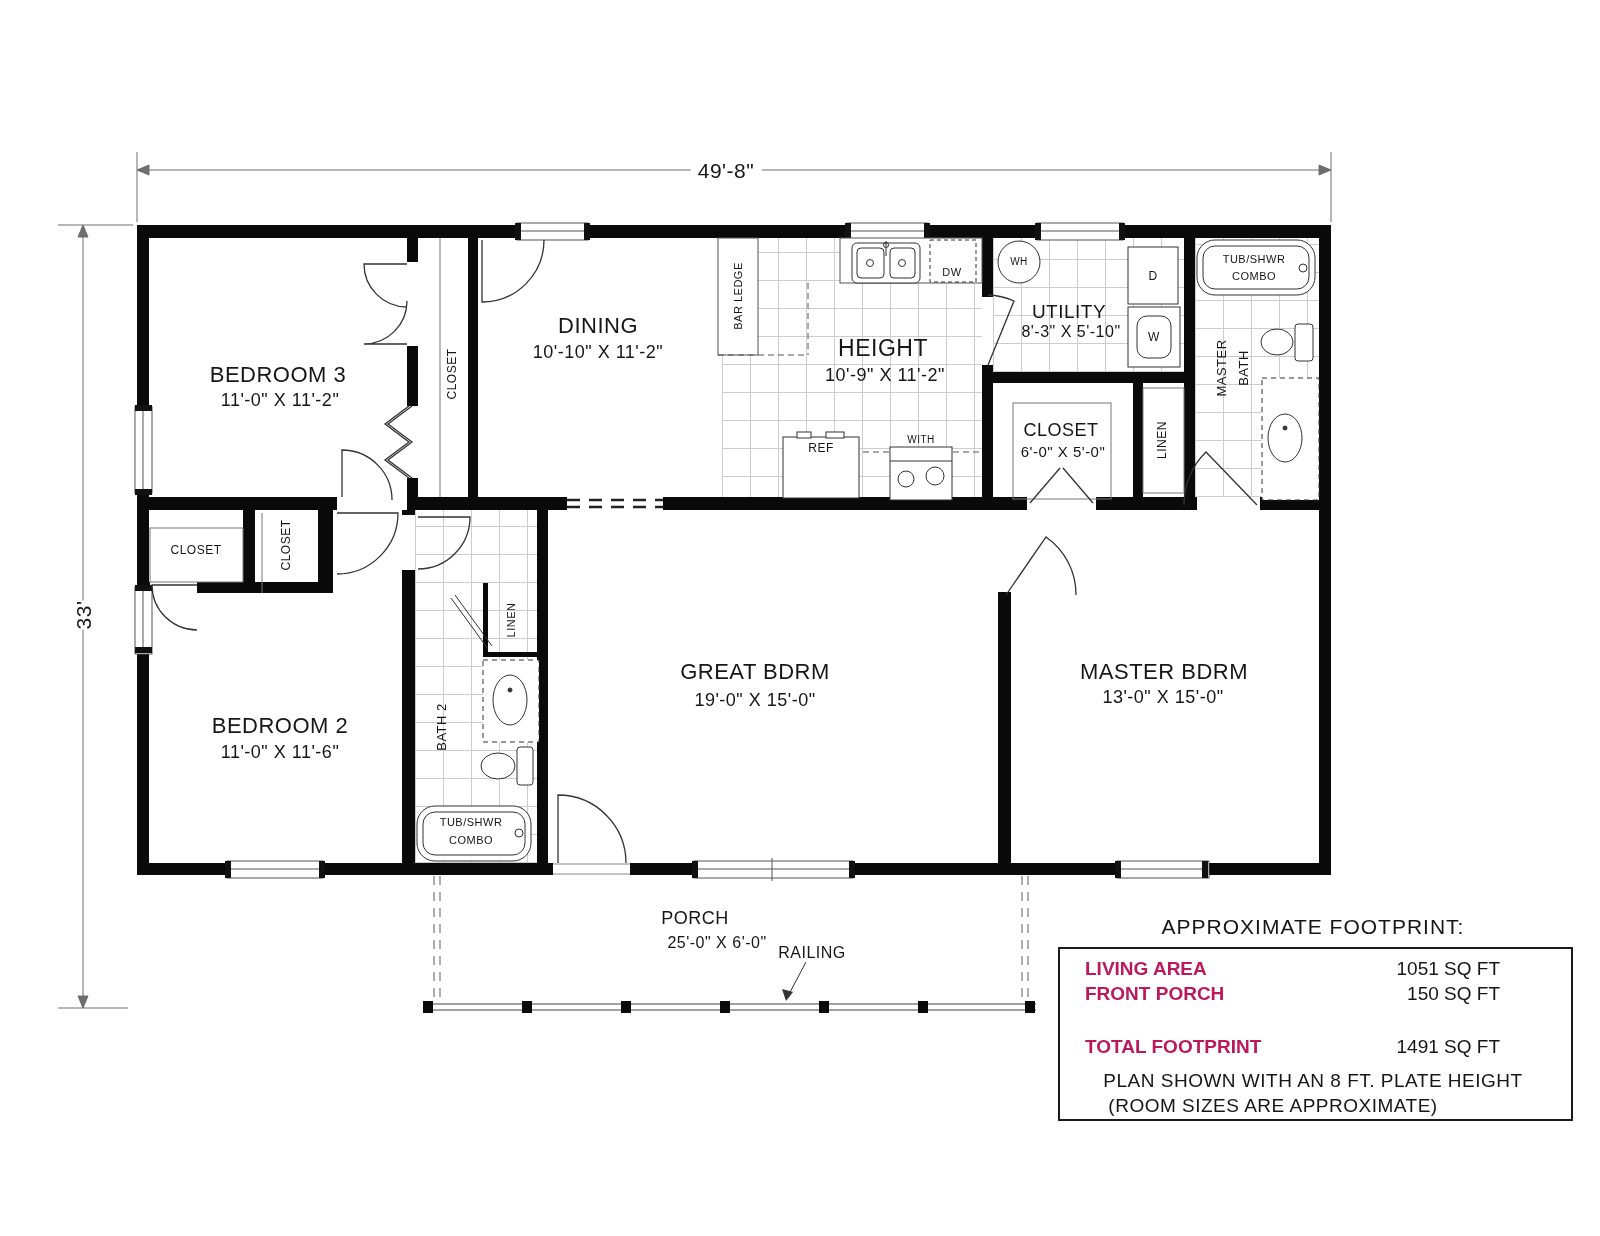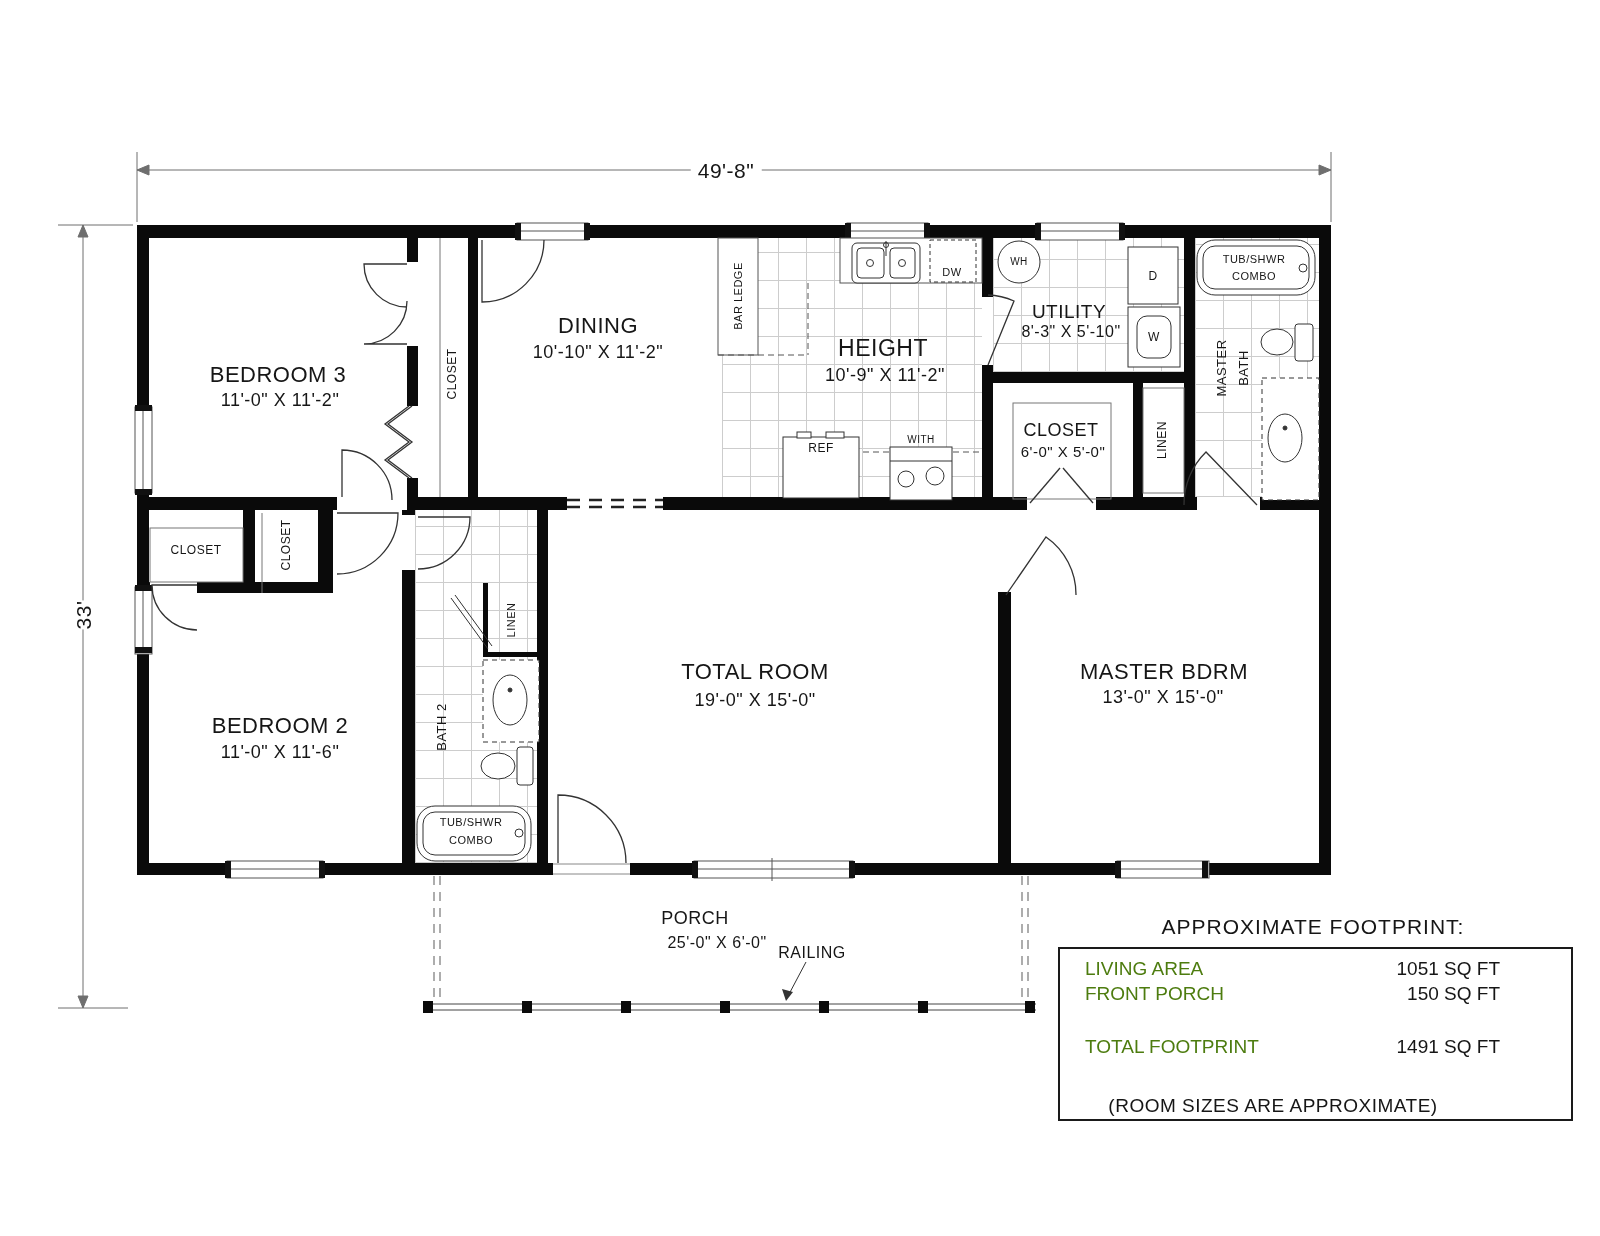--- a/index.html
+++ b/index.html
@@ -10,21 +10,21 @@
         background-image:repeating-linear-gradient(0deg,#cdcdcd 0 1px,transparent 1px 28px),
                          repeating-linear-gradient(90deg,#cdcdcd 0 1px,transparent 1px 28px);}
   .lb{position:absolute;transform:translate(-50%,-50%);color:#161616;white-space:nowrap;
       letter-spacing:.5px;line-height:1;}
   .lb.v{transform:translate(-50%,-50%) rotate(-90deg);}
   .lb.dim{background:#fff;padding:0 7px;}
   .lb.dim.v{padding:7px 0;}
   #svgl{position:absolute;left:0;top:0;}
   #footbox{position:absolute;left:1058px;top:947px;width:511px;height:170px;
            border:2px solid #1a1a1a;background:#fff;}
-  .ft-l{position:absolute;color:#4d7c0f;}
+  .ft-l{position:absolute;color:#be185d;font-weight:bold;}
   .ft-r{position:absolute;color:#161616;text-align:right;}
 </style>
 </head>
 <body>
 
 <div id="stage">
 
   <div class="grid" style="left:722px;top:238px;width:260px;height:267px"></div>
   <div class="grid" style="left:993px;top:238px;width:191px;height:134px"></div>
   <div class="grid" style="left:1195px;top:238px;width:124px;height:259px"></div>
@@ -280,21 +280,21 @@
 
   <span class="lb" style="left:1069px;top:311px;font-size:19px">UTILITY</span>
   <span class="lb" style="left:1071px;top:332px;font-size:16px">8'-3" X 5'-10"</span>
 
   <span class="lb" style="left:1061px;top:430px;font-size:18px">CLOSET</span>
   <span class="lb" style="left:1063px;top:451px;font-size:15px">6'-0" X 5'-0"</span>
 
   <span class="lb" style="left:280px;top:726px;font-size:22px">BEDROOM 2</span>
   <span class="lb" style="left:280px;top:752px;font-size:18px">11'-0" X 11'-6"</span>
 
-  <span class="lb" style="left:755px;top:672px;font-size:22px">TOTAL ROOM</span>
+  <span class="lb" style="left:755px;top:672px;font-size:22px">GREAT BDRM</span>
   <span class="lb" style="left:755px;top:700px;font-size:18px">19'-0" X 15'-0"</span>
 
   <span class="lb" style="left:1164px;top:672px;font-size:22px">MASTER BDRM</span>
   <span class="lb" style="left:1163px;top:697px;font-size:18px">13'-0" X 15'-0"</span>
 
   <span class="lb" style="left:695px;top:918px;font-size:18px">PORCH</span>
   <span class="lb" style="left:717px;top:943px;font-size:16px">25'-0" X 6'-0"</span>
   <span class="lb" style="left:812px;top:953px;font-size:16px">RAILING</span>
 
   <span class="lb v" style="left:738px;top:296px;font-size:11px">BAR LEDGE</span>
@@ -320,15 +320,16 @@
   <span class="lb" style="left:921px;top:440px;font-size:10px">WITH</span>
 
   <span class="lb" style="left:1313px;top:926px;font-size:21px;letter-spacing:1px">APPROXIMATE FOOTPRINT:</span>
   <div id="footbox"></div>
   <span class="ft-l" style="left:1085px;top:958px;font-size:19px">LIVING AREA</span>
   <span class="ft-r" style="right:100px;top:958px;font-size:19px">1051 SQ FT</span>
   <span class="ft-l" style="left:1085px;top:983px;font-size:19px">FRONT PORCH</span>
   <span class="ft-r" style="right:100px;top:983px;font-size:19px">150 SQ FT</span>
   <span class="ft-l" style="left:1085px;top:1036px;font-size:19px">TOTAL FOOTPRINT</span>
   <span class="ft-r" style="right:100px;top:1036px;font-size:19px">1491 SQ FT</span>
+  <span class="lb" style="left:1313px;top:1080px;font-size:19px">PLAN SHOWN WITH AN 8 FT. PLATE HEIGHT</span>
   <span class="lb" style="left:1273px;top:1105px;font-size:19px">(ROOM SIZES ARE APPROXIMATE)</span>
 
 </div>
 
 </body></html>

